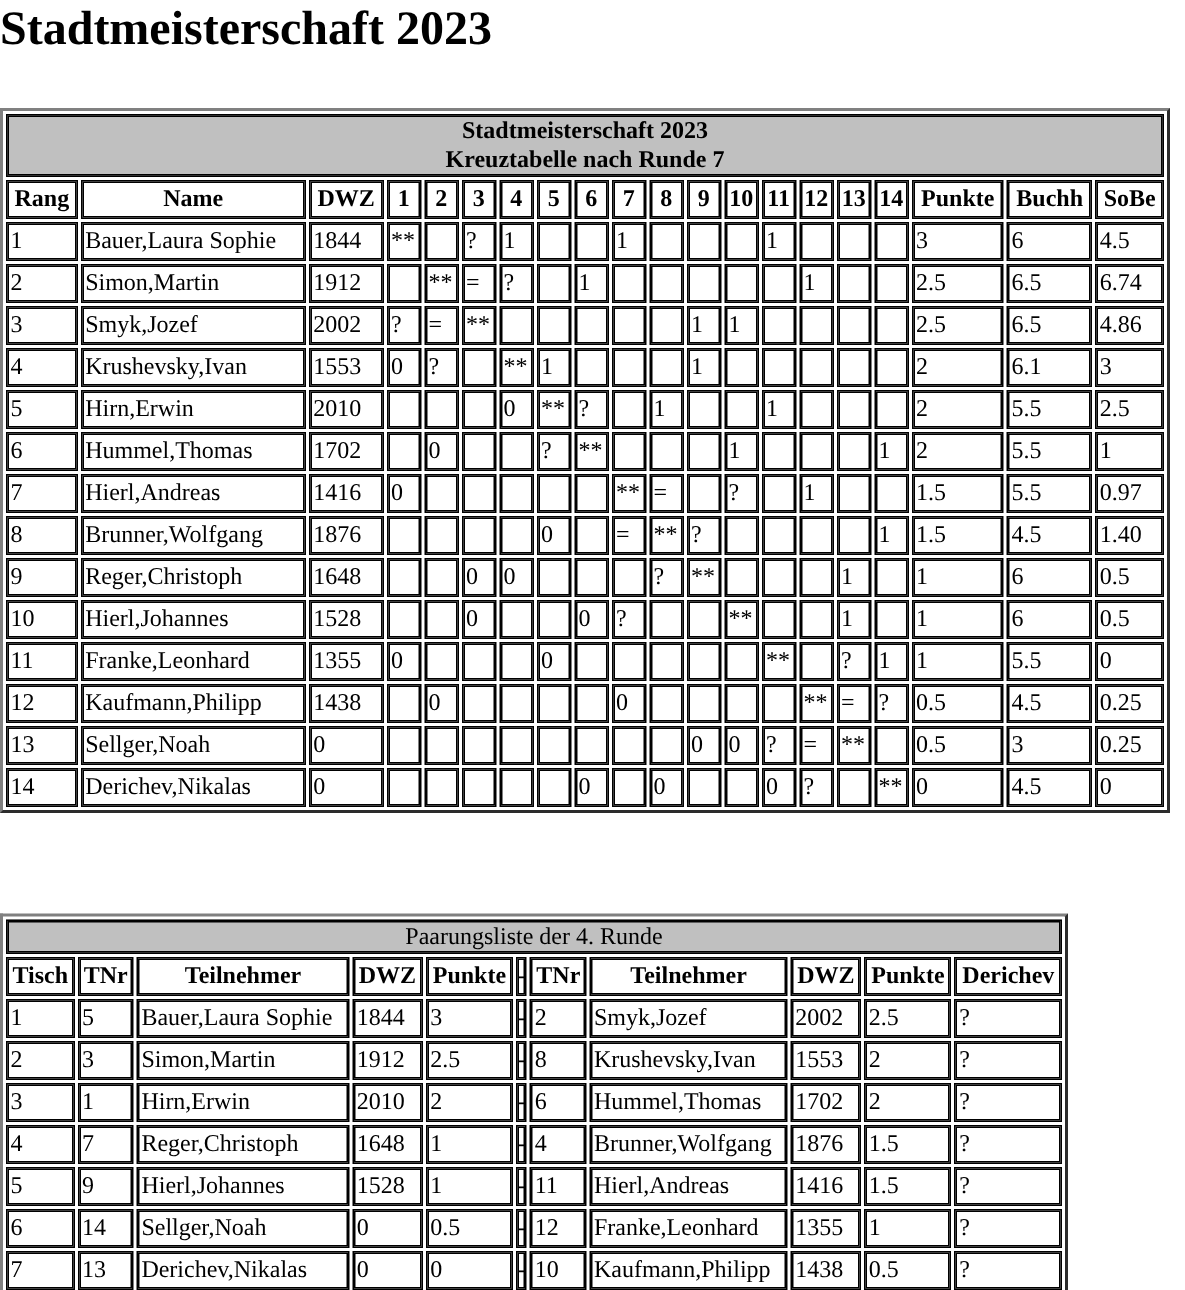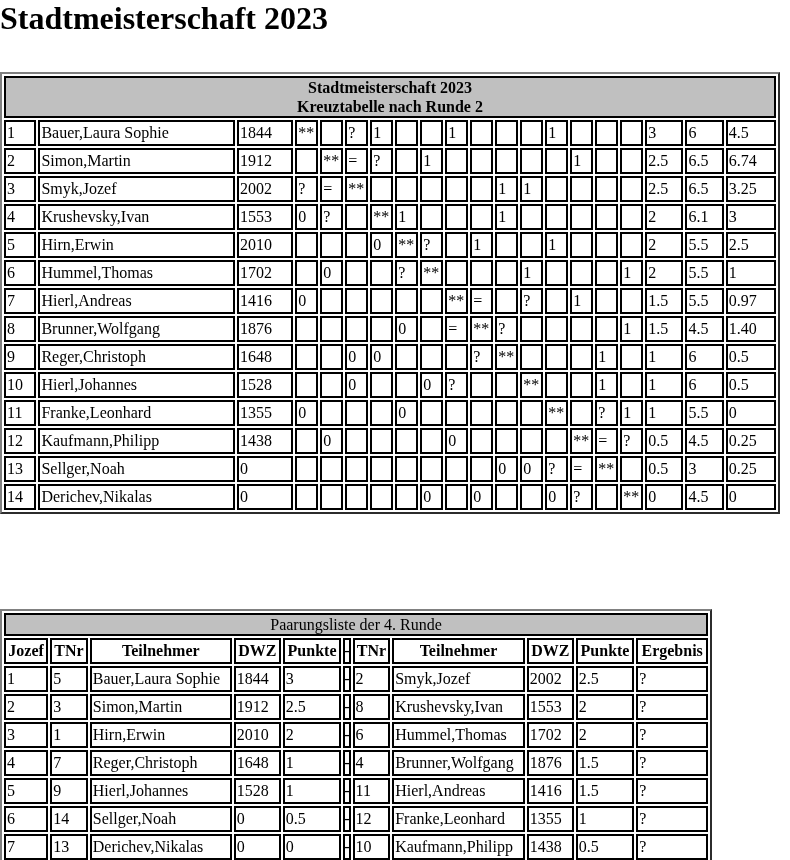--- a/index.html
+++ b/index.html
@@ -62,23 +62,45 @@
 </head>
 <body>
 
 <h1>Stadtmeisterschaft 2023</h1>
 
 <table class="grid" id="crosstab">
   <thead>
     <tr>
       <th colspan="20" class="caption-cell">
         <span>Stadtmeisterschaft 2023</span><br>
-        <span>Kreuztabelle nach Runde 2</span>
+        <span>Kreuztabelle nach Runde 7</span>
       </th>
     </tr>
+    <tr id="crosstab-head">
+        <th>Rang</th>
+        <th>Name</th>
+        <th>DWZ</th>
+        <th class="gcell">1</th>
+        <th class="gcell">2</th>
+        <th class="gcell">3</th>
+        <th class="gcell">4</th>
+        <th class="gcell">5</th>
+        <th class="gcell">6</th>
+        <th class="gcell">7</th>
+        <th class="gcell">8</th>
+        <th class="gcell">9</th>
+        <th class="gcell">10</th>
+        <th class="gcell">11</th>
+        <th class="gcell">12</th>
+        <th class="gcell">13</th>
+        <th class="gcell">14</th>
+        <th>Punkte</th>
+        <th>Buchh</th>
+        <th>SoBe</th>
+      </tr>
   </thead>
   <tbody id="crosstab-body">
       <tr>
         <td>1</td>
         <td>Bauer,Laura Sophie</td>
         <td>1844</td>
         <td class="gcell">**</td>
         <td class="gcell"></td>
         <td class="gcell">?</td>
         <td class="gcell">1</td>
@@ -131,21 +153,21 @@
         <td class="gcell"></td>
         <td class="gcell"></td>
         <td class="gcell">1</td>
         <td class="gcell">1</td>
         <td class="gcell"></td>
         <td class="gcell"></td>
         <td class="gcell"></td>
         <td class="gcell"></td>
         <td>2.5</td>
         <td>6.5</td>
-        <td>3.25</td>
+        <td>4.86</td>
       </tr>
       <tr>
         <td>4</td>
         <td>Krushevsky,Ivan</td>
         <td>1553</td>
         <td class="gcell">0</td>
         <td class="gcell">?</td>
         <td class="gcell"></td>
         <td class="gcell">**</td>
         <td class="gcell">1</td>
@@ -384,31 +406,31 @@
       </tr>
     </tbody>
 </table>
 
 <table class="grid" id="pairings">
   <thead>
     <tr>
       <th colspan="11" class="caption-cell caption-left">Paarungsliste der 4. Runde</th>
     </tr>
     <tr id="pair-head">
-        <th>Jozef</th>
+        <th>Tisch</th>
         <th>TNr</th>
         <th>Teilnehmer</th>
         <th>DWZ</th>
         <th>Punkte</th>
         <th class="dash" style="font-weight: normal;">-</th>
         <th>TNr</th>
         <th>Teilnehmer</th>
         <th>DWZ</th>
         <th>Punkte</th>
-        <th>Ergebnis</th>
+        <th>Derichev</th>
       </tr>
   </thead>
   <tbody id="pair-body">
       <tr>
         <td>1</td>
         <td>5</td>
         <td>Bauer,Laura Sophie</td>
         <td>1844</td>
         <td>3</td>
         <td class="dash">-</td>

